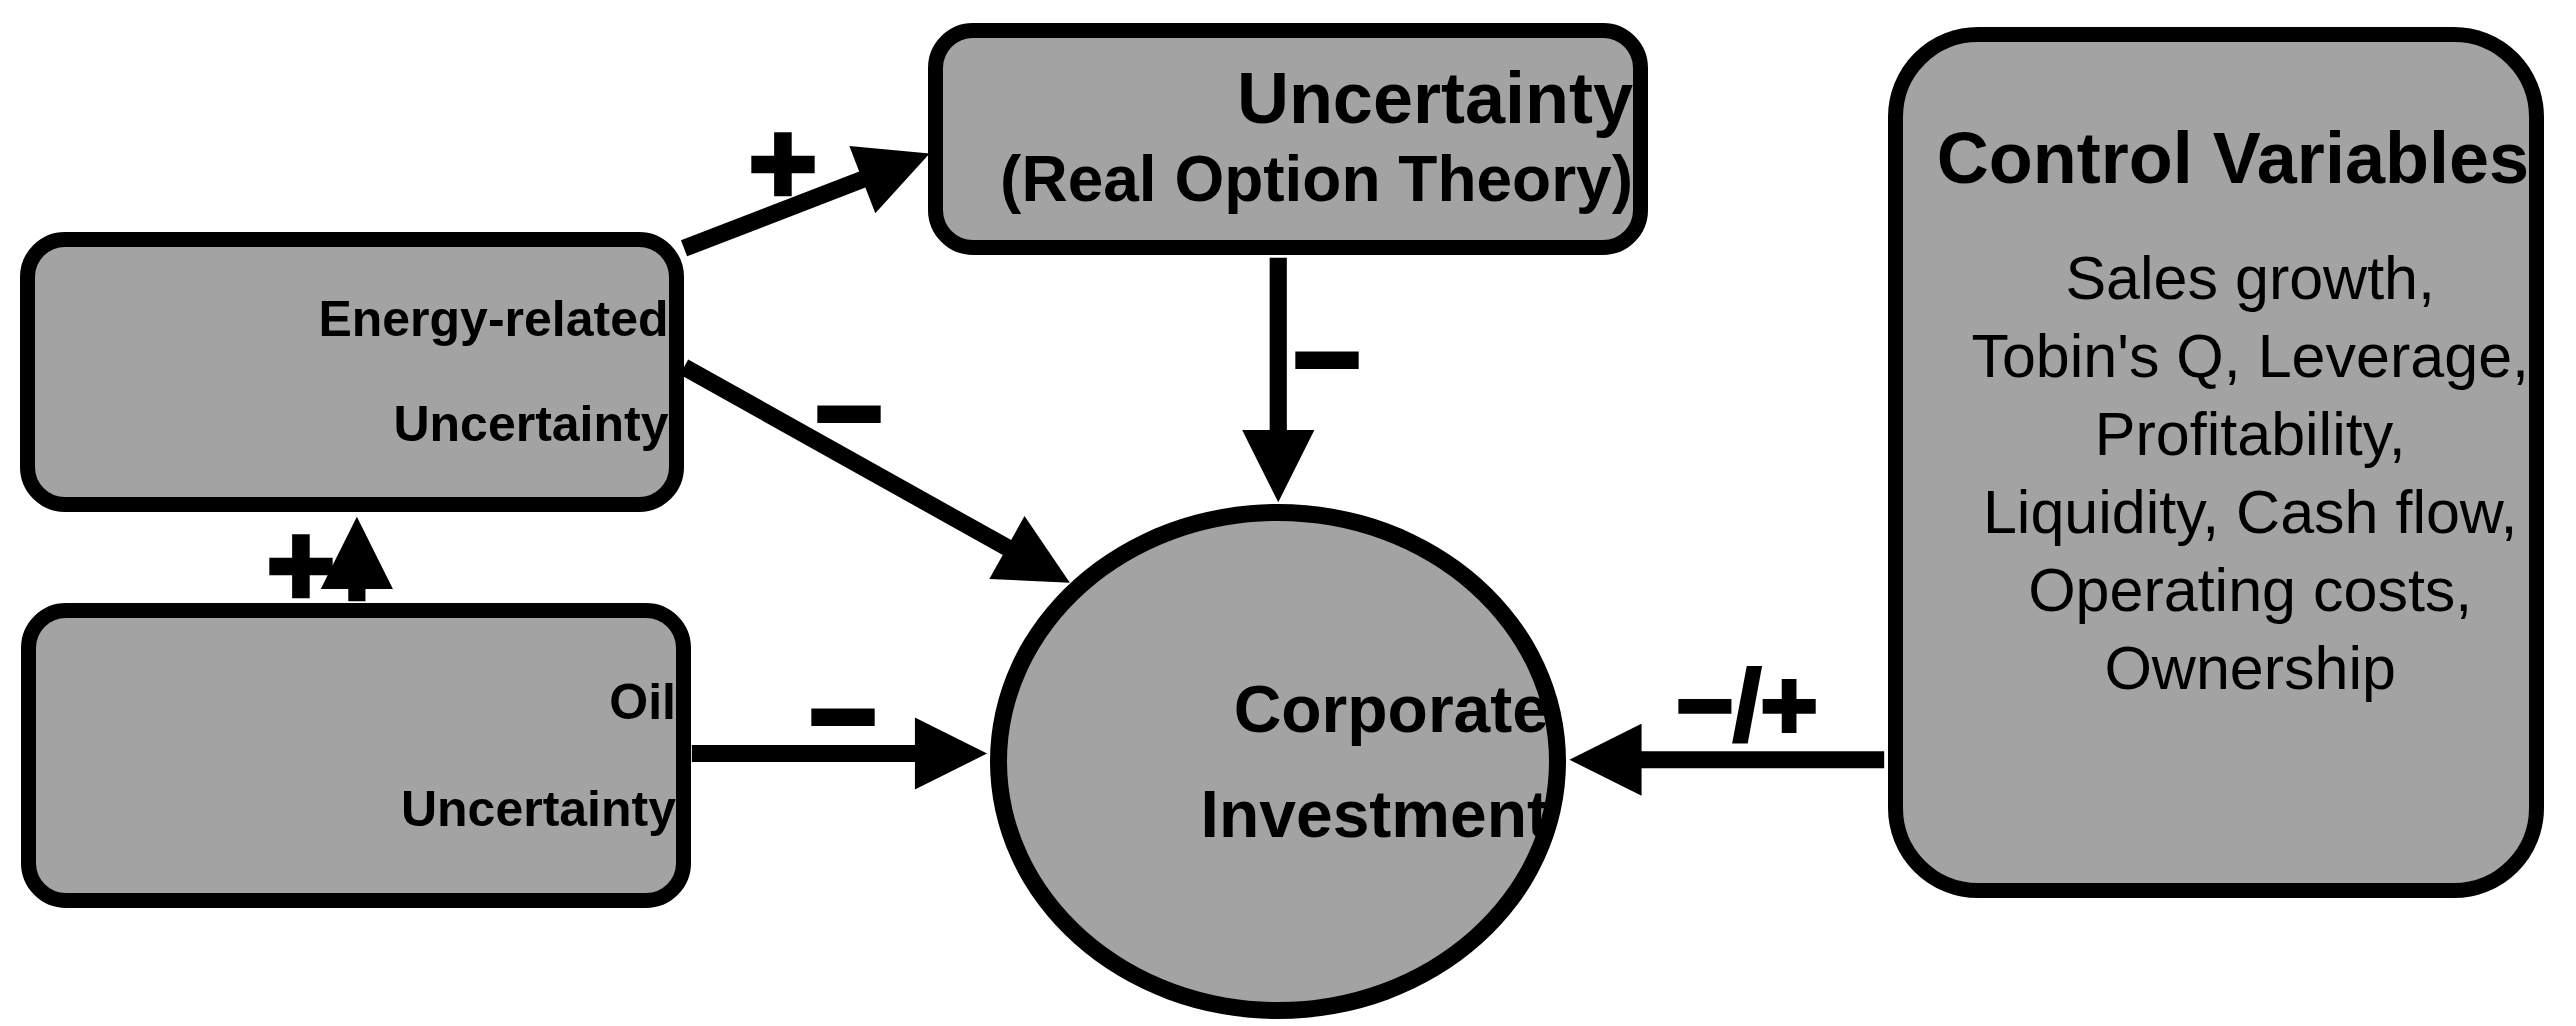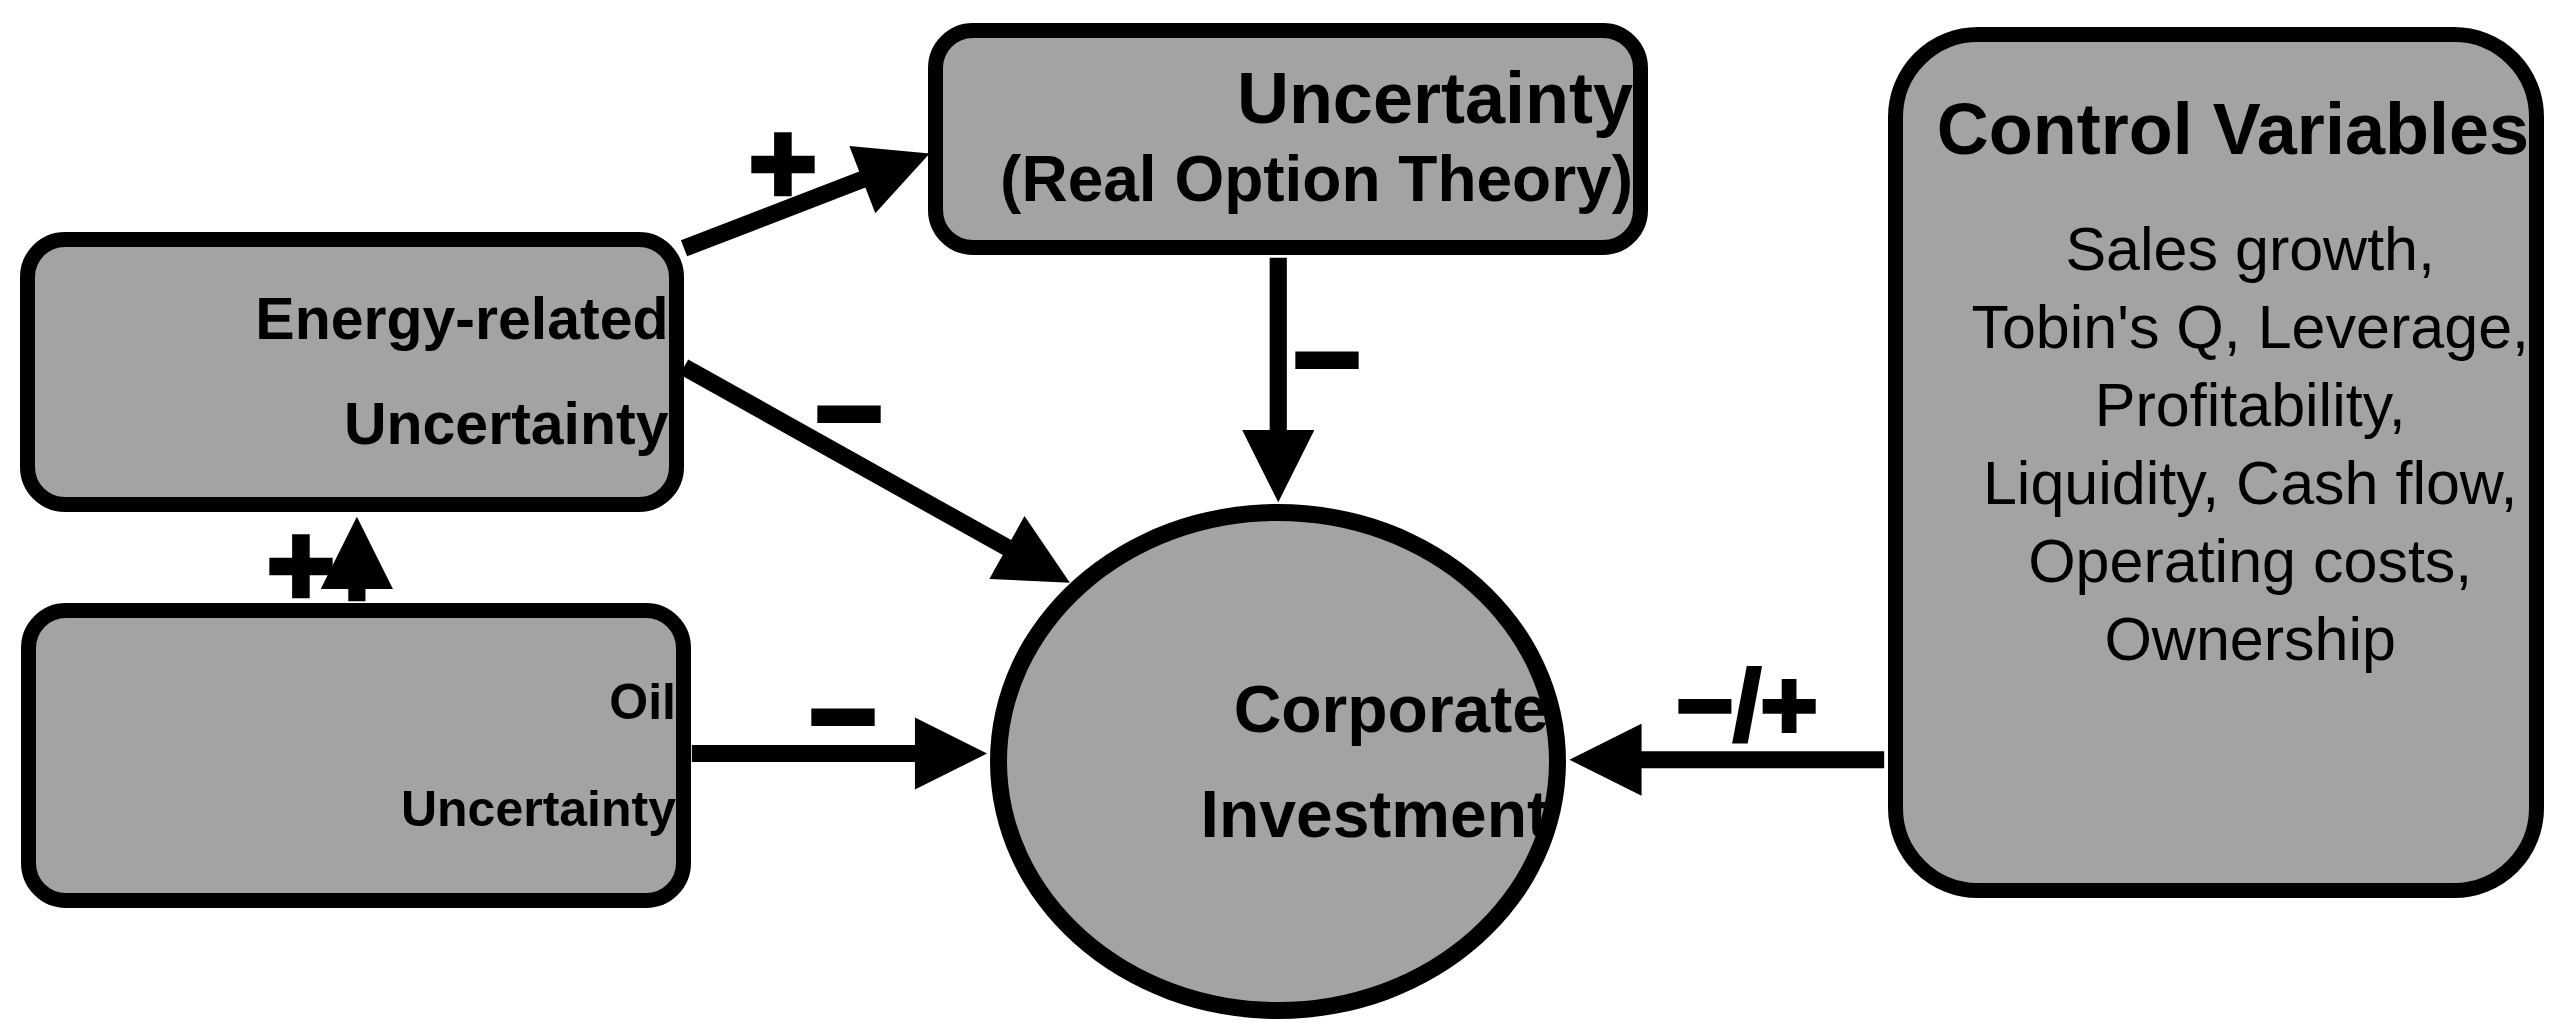--- a/index.html
+++ b/index.html
@@ -20,36 +20,36 @@
     flex-direction: column;
     align-items: flex-end;
     justify-content: center;
     text-align: center;
     background: #a3a3a3;
     font-weight: bold;
   }
   .box { border: 15.6px solid #000000; border-radius: 45px; }
   .bline { white-space: nowrap; }
 
-  #energy { left: 19.5px;  top: 232px; width: 664px; height: 280px; font-size: 59px; line-height: 105px; }
+  #energy { left: 19.5px;  top: 232px; width: 664px; height: 280px; font-size: 50px; line-height: 105px; }
   #oil    { left: 21px;  top: 603px; width: 670px; height: 305px; font-size: 50px; line-height: 107px; }
   #rot    { left: 928px; top: 23.4px; width: 720px; height: 232px; font-size: 72px; line-height: 81px; }
   #rot .line2 { font-size: 64px; }
 
   #investment {
     left: 990px; top: 504px; width: 576px; height: 515px;
     border: 17px solid #000000; border-radius: 50%;
     font-size: 66px; line-height: 105px;
   }
 
   #control {
     left: 1888px; top: 27px; width: 656px; height: 871px;
     border: 15.6px solid #000000; border-radius: 90px;
     justify-content: flex-start;
-    padding-top: 42px;
+    padding-top: 71px;
     font-weight: normal;
   }
   .ctitle { font-weight: bold; font-size: 72px; line-height: 90px; white-space: nowrap; }
   .clist  { margin-top: 36px; font-size: 61px; line-height: 78px; font-weight: normal; }
   .cline  { white-space: nowrap; }
 
   .sign {
     position: absolute;
     transform: translate(-50%, -50%);
     font-weight: bold;

